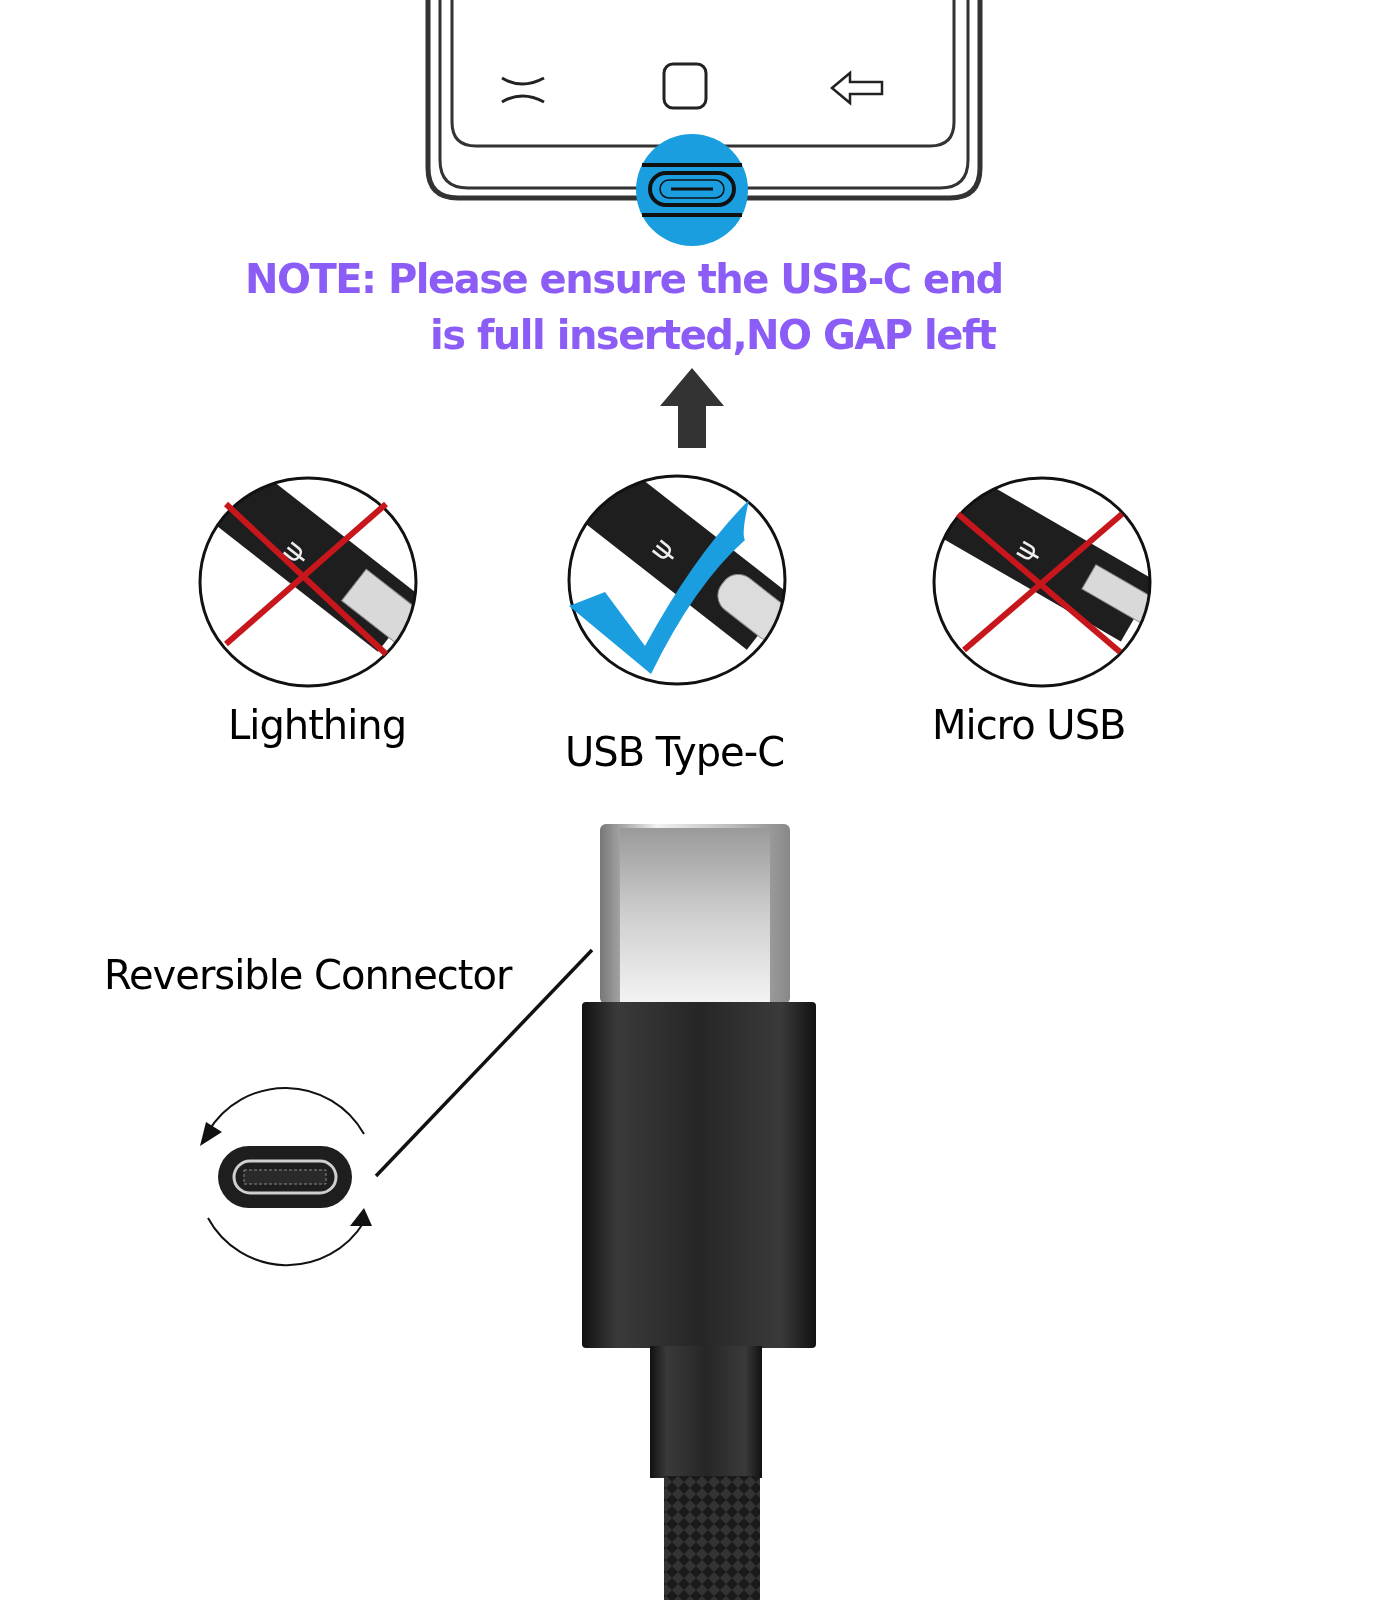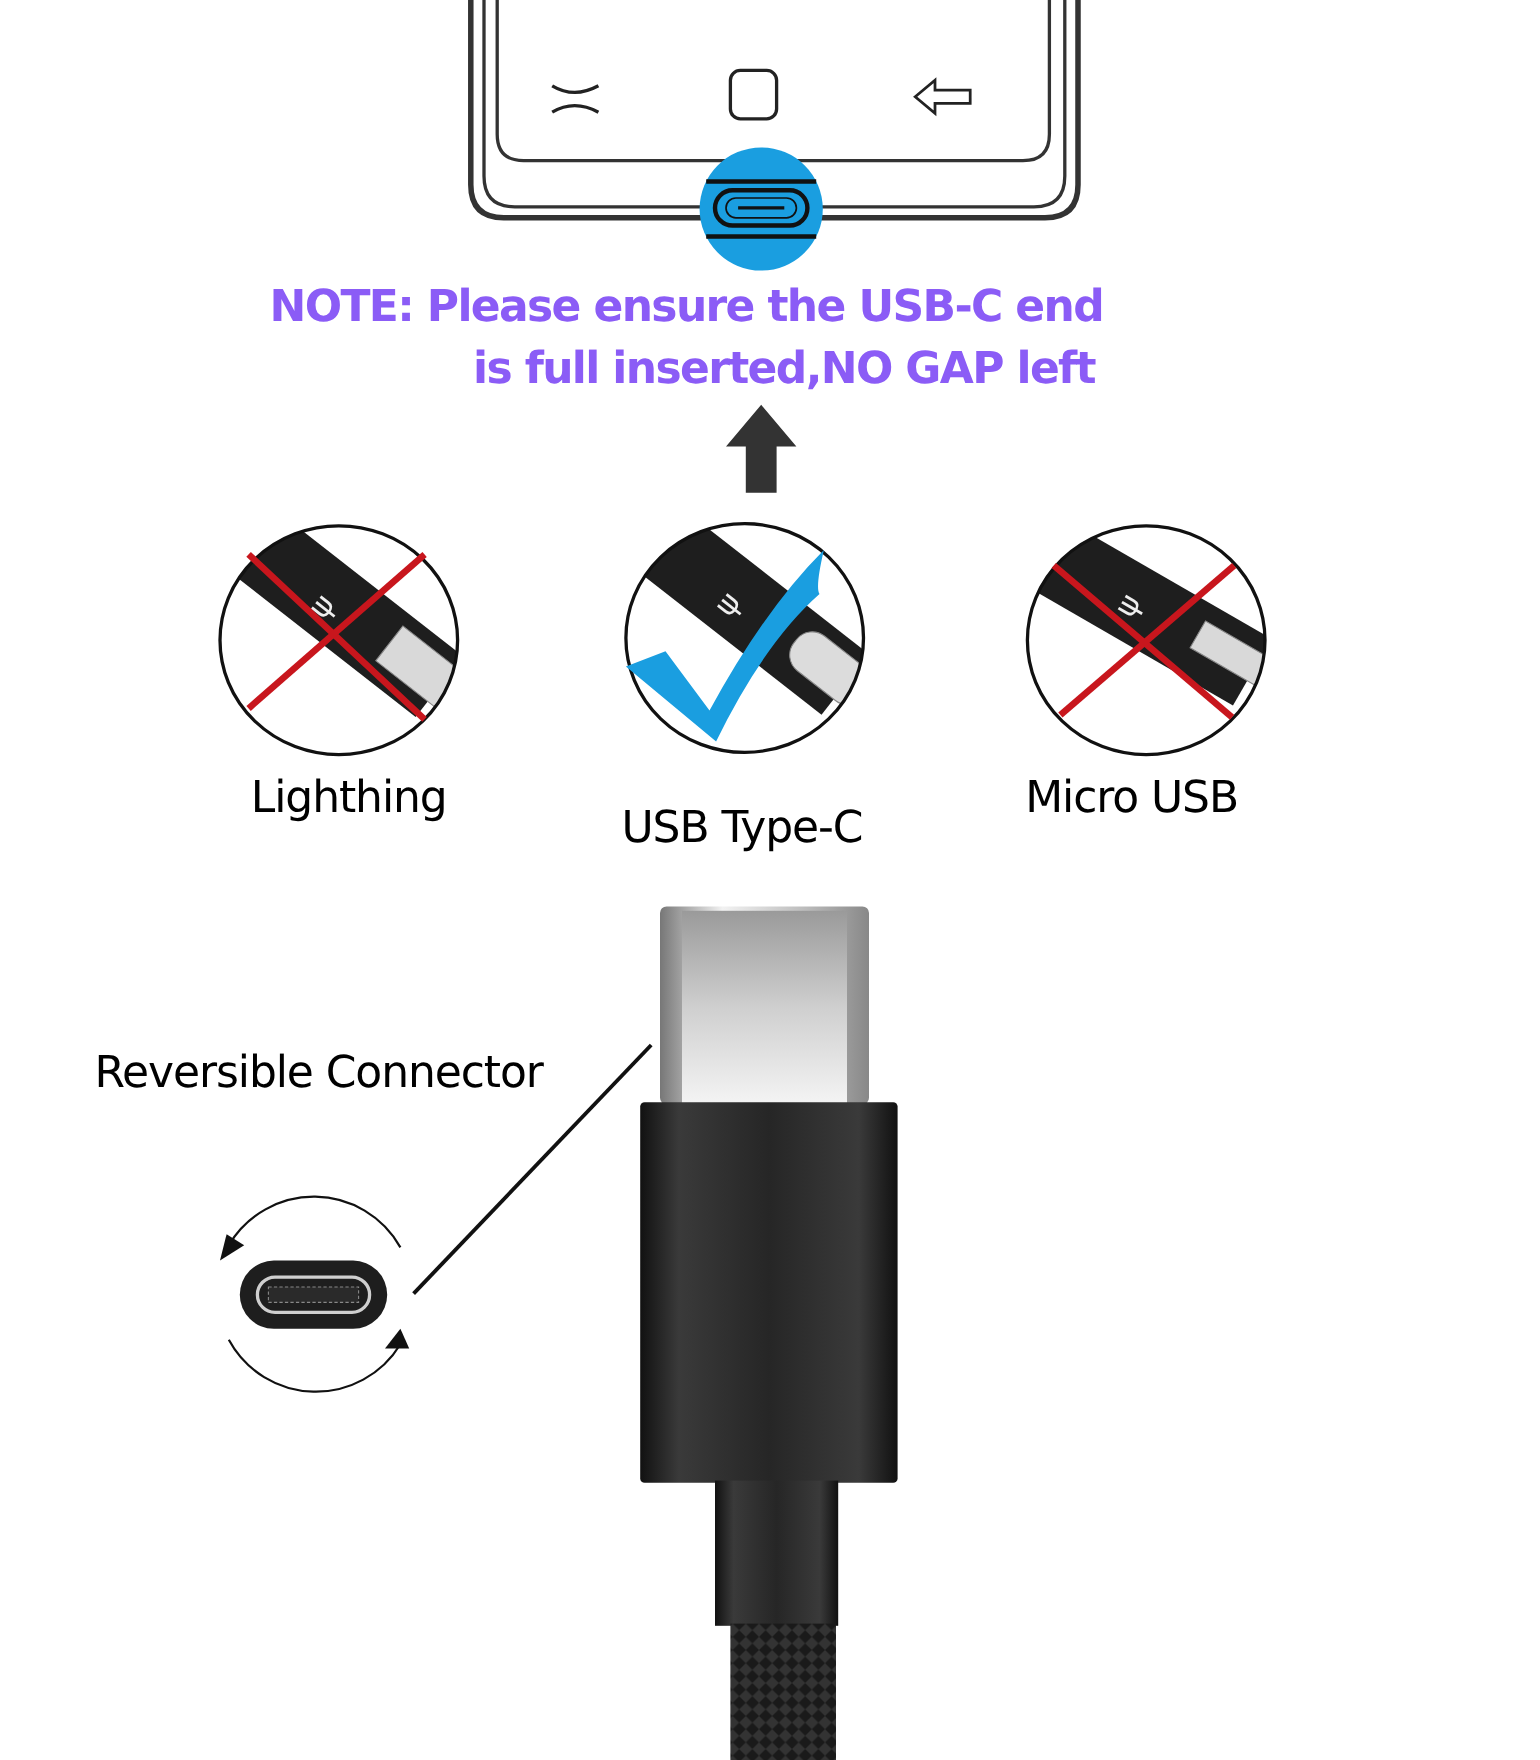--- a/index.html
+++ b/index.html
@@ -84,21 +84,21 @@
   </g>
   <ellipse cx="112" cy="108" rx="108" ry="104" fill="none" stroke="#111" stroke-width="3"></ellipse>
   <line x1="28" y1="40" x2="190" y2="178" stroke="#c8161d" stroke-width="6"></line>
   <line x1="192" y1="40" x2="34" y2="176" stroke="#c8161d" stroke-width="6"></line>
 </svg>
 
 <div class="abs label" style="left:228px;top:702px;">Lighthing</div>
 <div class="abs label" style="left:565px;top:729px;">USB Type-C</div>
 <div class="abs label" style="left:932px;top:702px;">Micro USB</div>
 
-<div class="abs label" style="left:86px;top:952px;">Reversible Connector</div>
+<div class="abs label" style="left:104px;top:952px;">Reversible Connector</div>
 <svg width="1400" height="1600" style="left:0;top:0;">
   <line x1="592" y1="950" x2="376" y2="1176" stroke="#111" stroke-width="3.5"></line>
   <path d="M208 1132 A90 90 0 0 1 364 1134" fill="none" stroke="#111" stroke-width="2"></path>
   <polygon points="200,1146 222,1132 206,1122" fill="#111"></polygon>
   <path d="M208 1218 A90 90 0 0 0 364 1222" fill="none" stroke="#111" stroke-width="2"></path>
   <polygon points="372,1226 350,1226 364,1208" fill="#111"></polygon>
   <rect x="218" y="1146" width="134" height="62" rx="31" fill="#1e1e1e"></rect>
   <rect x="234" y="1161" width="102" height="32" rx="16" fill="none" stroke="#cfcfcf" stroke-width="3"></rect>
   <rect x="244" y="1170" width="82" height="14" fill="#2a2a2a" stroke="#888" stroke-width="1" stroke-dasharray="3 2"></rect>
 </svg>

